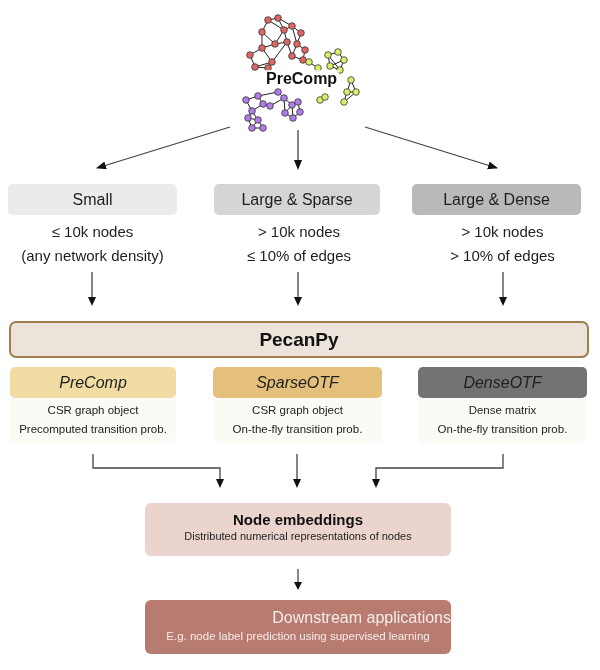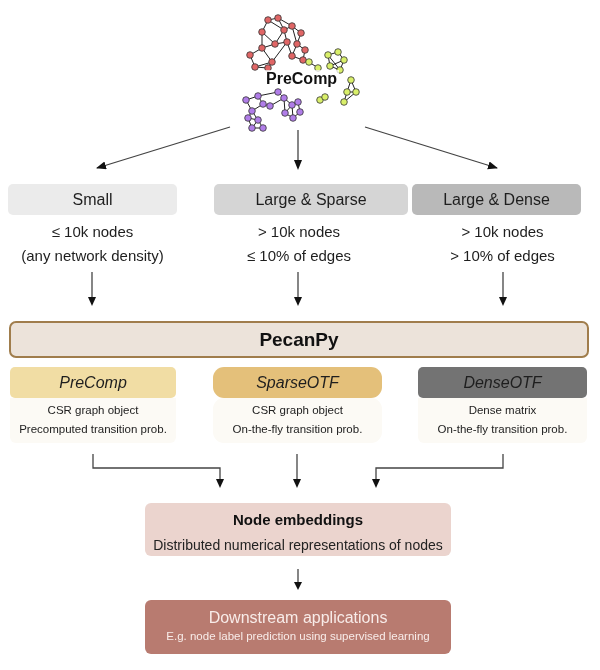--- a/index.html
+++ b/index.html
@@ -5,49 +5,49 @@
   html, body { margin: 0; padding: 0; background: #ffffff; }
   body { width: 600px; height: 670px; position: relative; overflow: hidden;
          font-family: "Liberation Sans", sans-serif; color: #1a1a1a; }
   #graph-svg, #arrows-svg { position: absolute; left: 0; top: 0; }
   .net-label { position: absolute; left: 264px; top: 70px; font-size: 16px; font-weight: bold; color: #111;
                background: rgba(255,255,255,0.75); padding: 0 2px; line-height: 18px; }
 
   .cat-box { position: absolute; top: 184px; height: 31px; border-radius: 5px;
              display: flex; align-items: center; justify-content: center; font-size: 16px; color: #1e1e1e; }
   .cat-small { left: 8px; width: 169px; background: #ebebeb; }
-  .cat-sparse { left: 214px; width: 194px; background: #d5d5d5; }
+  .cat-sparse { left: 214px; width: 166px; background: #d5d5d5; }
   .cat-dense { left: 412px; width: 169px; background: #b9b9b9; }
   .cat-desc { position: absolute; top: 220px; font-size: 15px; line-height: 24px; text-align: center; color: #1e1e1e; }
 
   .pecanpy { position: absolute; left: 9px; top: 321px; width: 576px; height: 33px;
              background: #ece3da; border: 2px solid #a07d4c; border-radius: 7px;
              display: flex; align-items: center; justify-content: center;
              font-size: 19px; font-weight: bold; color: #111; }
 
   .mode-head { position: absolute; top: 367px; height: 31px; border-radius: 5px;
                display: flex; align-items: center; justify-content: center;
                font-size: 16px; font-style: italic; color: #1e1e1e; }
   .mode-body { position: absolute; top: 398px; height: 45px; background: #fcfaf5; border-radius: 0 0 6px 6px;
                font-size: 11.5px; line-height: 19px; text-align: center; color: #222; padding-top: 3px; box-sizing: border-box; }
   .m1 { left: 10px; width: 166px; }
-  .m2 { left: 213px; width: 169px; border-radius: 11px; }
+  .m2 { left: 213px; width: 169px; }
   .m3 { left: 418px; width: 169px; }
   .h1 { background: #f1dda4; }
   .h2 { background: #e4c07a; }
   .h3 { background: #737373; }
 
   .embed { position: absolute; left: 145px; top: 503px; width: 306px; height: 53px;
            background: #ebd4ce; border-radius: 6px; text-align: center; }
   .embed-title { font-size: 15px; font-weight: bold; margin-top: 8px; line-height: 18px; color: #111; }
-  .embed-sub { font-size: 14px; margin-top: 8px; color: #222; }
+  .embed-sub { font-size: 11px; margin-top: 1px; color: #222; }
 
   .down { position: absolute; left: 145px; top: 600px; width: 306px; height: 54px;
           background: #b87b70; border-radius: 6px; text-align: center; color: #f8ece9; }
-  .down-title { font-size: 16px; margin-top: 8px; line-height: 20px; }
+  .down-title { font-size: 16px; margin-top: 8px; line-height: 20px; text-align: right; }
   .down-sub { font-size: 11.5px; margin-top: 2px; }
 </style>
 </head>
 <body>
 
 <svg id="graph-svg" width="600" height="140" viewBox="0 0 600 140">
     <line x1="268" y1="20" x2="278" y2="18" stroke="#222" stroke-width="1"></line>
     <line x1="268" y1="20" x2="262" y2="32" stroke="#222" stroke-width="1"></line>
     <line x1="278" y1="18" x2="284" y2="30" stroke="#222" stroke-width="1"></line>
     <line x1="268" y1="20" x2="284" y2="30" stroke="#222" stroke-width="1"></line>

